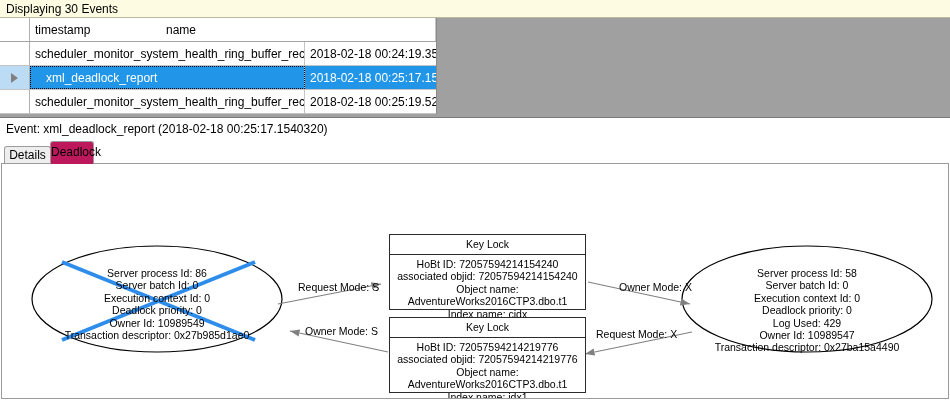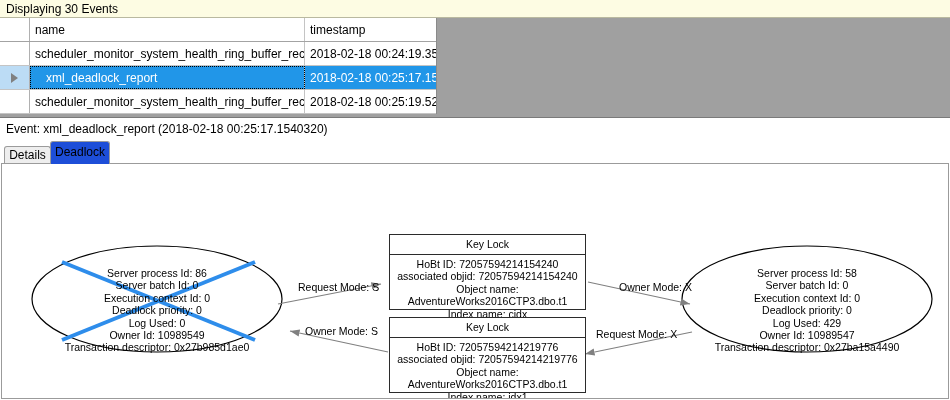--- a/index.html
+++ b/index.html
@@ -122,23 +122,23 @@
     border-radius: 3px 3px 0 0;
     cursor: default;
   }
   #tab-details {
     left: 4px; top: 7px;
     width: 47px; height: 18px;
     line-height: 16px;
   }
   #tab-deadlock {
     left: 50px; top: 2px;
-    width: 60px; height: 23px;
+    width: 44px; height: 23px;
     line-height: 20px;
-    background: #1d4ed8;
+    background: #be185d;
     z-index: 3;
   }
 
   
   #canvas {
     position: absolute; left: 1px; top: 163px;
     width: 948px; height: 236px;
     background: #ffffff;
     border: 1px solid #9b9b9b;
     border-top: 1px solid #9b9b9b;
@@ -202,22 +202,22 @@
 
 <div id="banner">
   <div id="banner-text">Displaying 30 Events</div>
 </div>
 
 <div id="grid-area">
   <div id="grid">
 
     <div class="grid-row header">
       <div class="cell sel-col"></div>
+      <div class="cell ts-col">timestamp</div>
       <div class="cell name-col">name</div>
-      <div class="cell ts-col">timestamp</div>
     </div>
 
     <div class="grid-row">
       <div class="cell sel-col"></div>
       <div class="cell name-col">scheduler_monitor_system_health_ring_buffer_recorded</div>
       <div class="cell ts-col">2018-02-18 00:24:19.3516078</div>
     </div>
 
     <div class="grid-row selected">
       <div class="cell sel-col">
@@ -268,21 +268,20 @@
     <line x1="586" y1="118" x2="688" y2="140" stroke="#808080" stroke-width="1.2" marker-end="url(#arrow)"></line>
 
     <line x1="690" y1="168" x2="583" y2="190" stroke="#808080" stroke-width="1.2" marker-end="url(#arrow)"></line>
   </svg>
 
   <div class="node-text" id="proc-left-text">
     <div>Server process Id: 86</div>
     <div>Server batch Id: 0</div>
     <div>Execution context Id: 0</div>
     <div>Deadlock priority: 0</div>
-    <div>Log Used: 0</div>
     <div>Owner Id: 10989549</div>
     <div>Transaction descriptor: 0x27b985d1ae0</div>
   </div>
 
   <div class="node-text" id="proc-right-text">
     <div>Server process Id: 58</div>
     <div>Server batch Id: 0</div>
     <div>Execution context Id: 0</div>
     <div>Deadlock priority: 0</div>
     <div>Log Used: 429</div>

